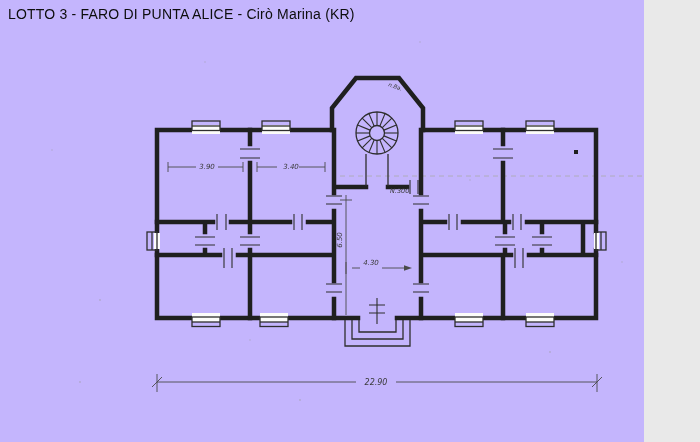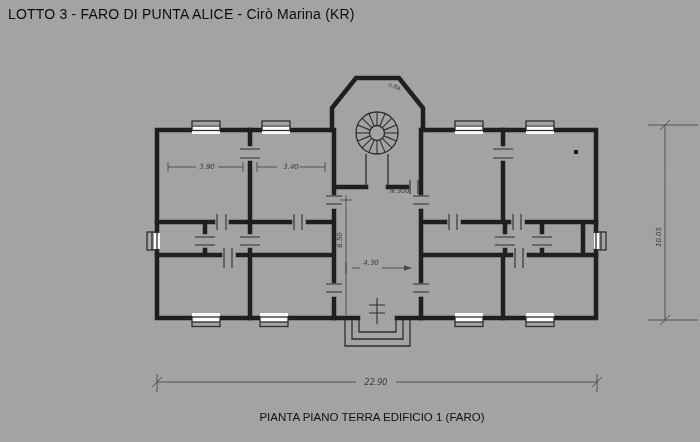--- a/index.html
+++ b/index.html
@@ -1,19 +1,19 @@
 <!DOCTYPE html>
 <html><head>
 <meta charset="utf-8">
 <style>
   html,body{margin:0;padding:0;}
   body{background:#e9e9e9;font-family:"Liberation Sans",sans-serif;}
   .page{
-    position:relative;width:700px;height:442px;overflow:hidden;
-    background:#a3a3a3;
+    position:relative;width:644px;height:442px;overflow:hidden;
+    background:#c4b5fd;
   }
   .title{
     position:absolute;left:8px;top:6px;
     font-family:"Liberation Sans",sans-serif;
     font-size:14px;letter-spacing:.2px;color:#0d0d0d;
   }
   .caption{
     position:absolute;left:372px;top:411px;transform:translateX(-50%);
     font-family:"Liberation Sans",sans-serif;
     font-size:11.5px;color:#111;white-space:nowrap;
@@ -183,15 +183,14 @@
       <circle class="speck" cx="205" cy="62" r="0.8"></circle>
       <circle class="speck" cx="622" cy="262" r="0.8"></circle>
       <circle class="speck" cx="80" cy="382" r="0.9"></circle>
       <circle class="speck" cx="420" cy="42" r="0.8"></circle>
       <circle class="speck" cx="683" cy="202" r="0.8"></circle>
       <circle class="speck" cx="470" cy="180" r="0.8"></circle>
       <circle class="speck" cx="250" cy="340" r="0.8"></circle>
     </g>
   </svg>
 
-  <div class="caption">PIANTA PIANO TERRA EDIFICIO 1 (FARO)</div>
 
 </div>
 
 </body></html>

